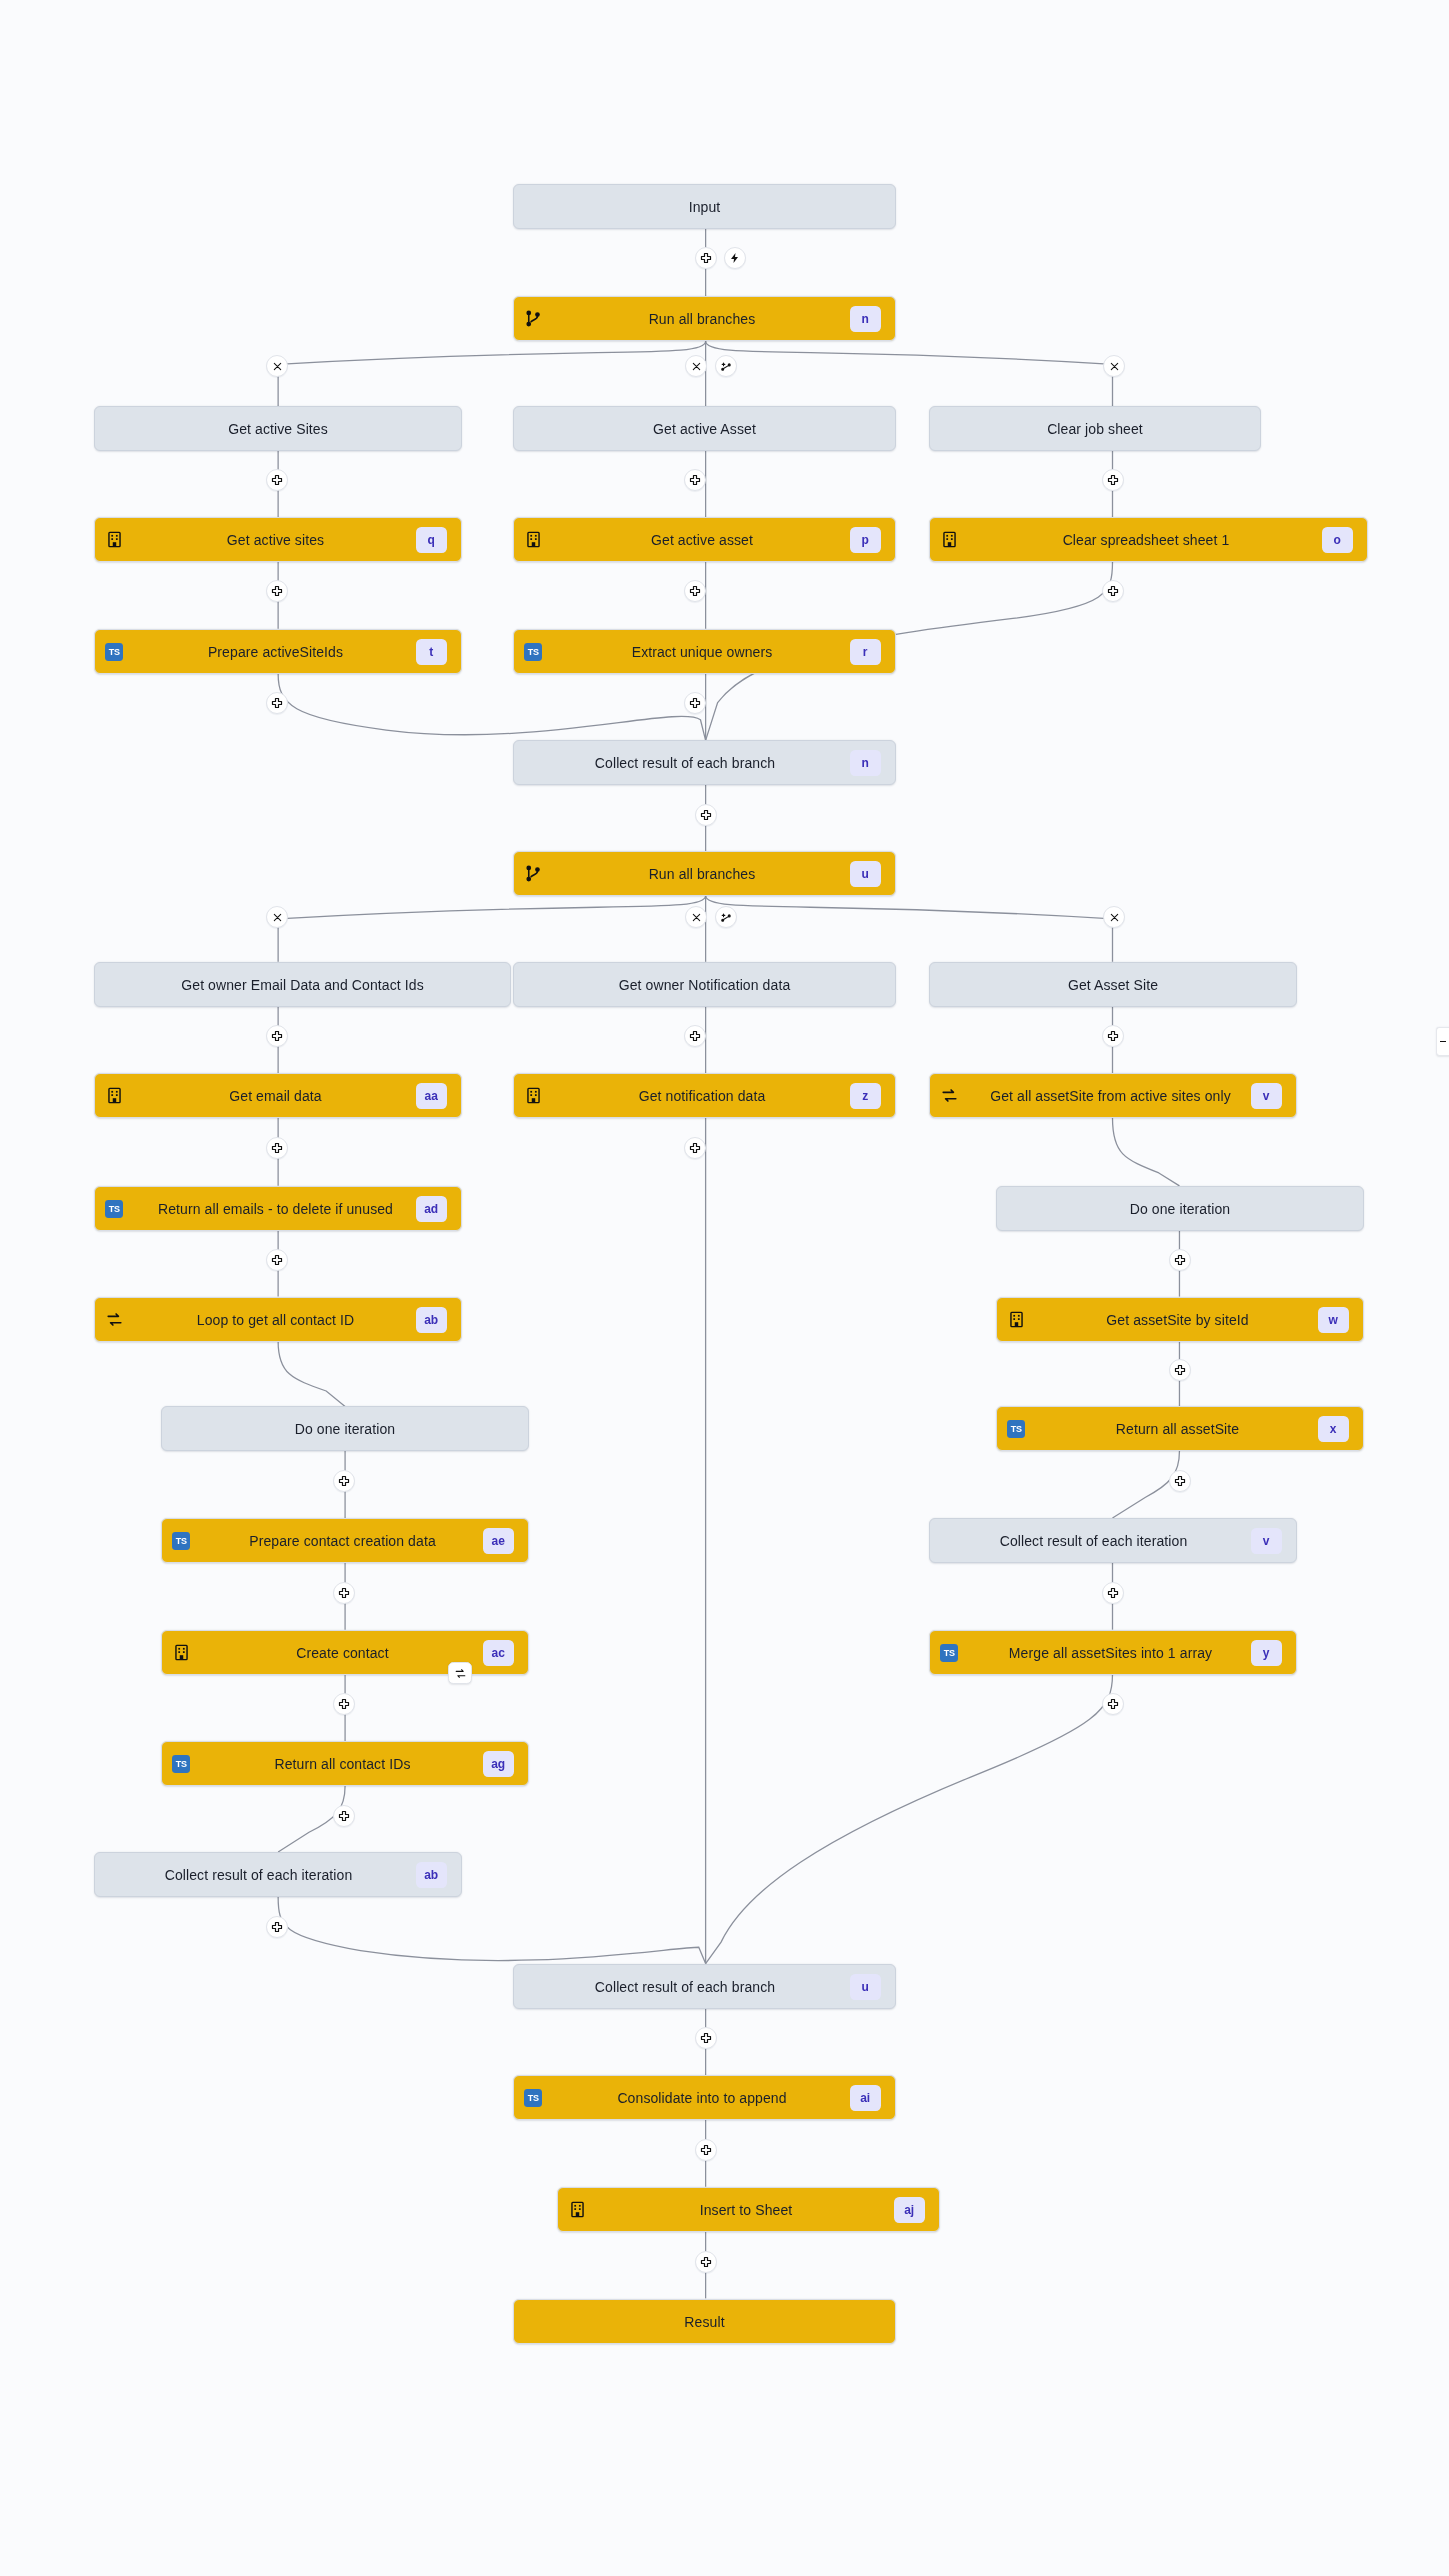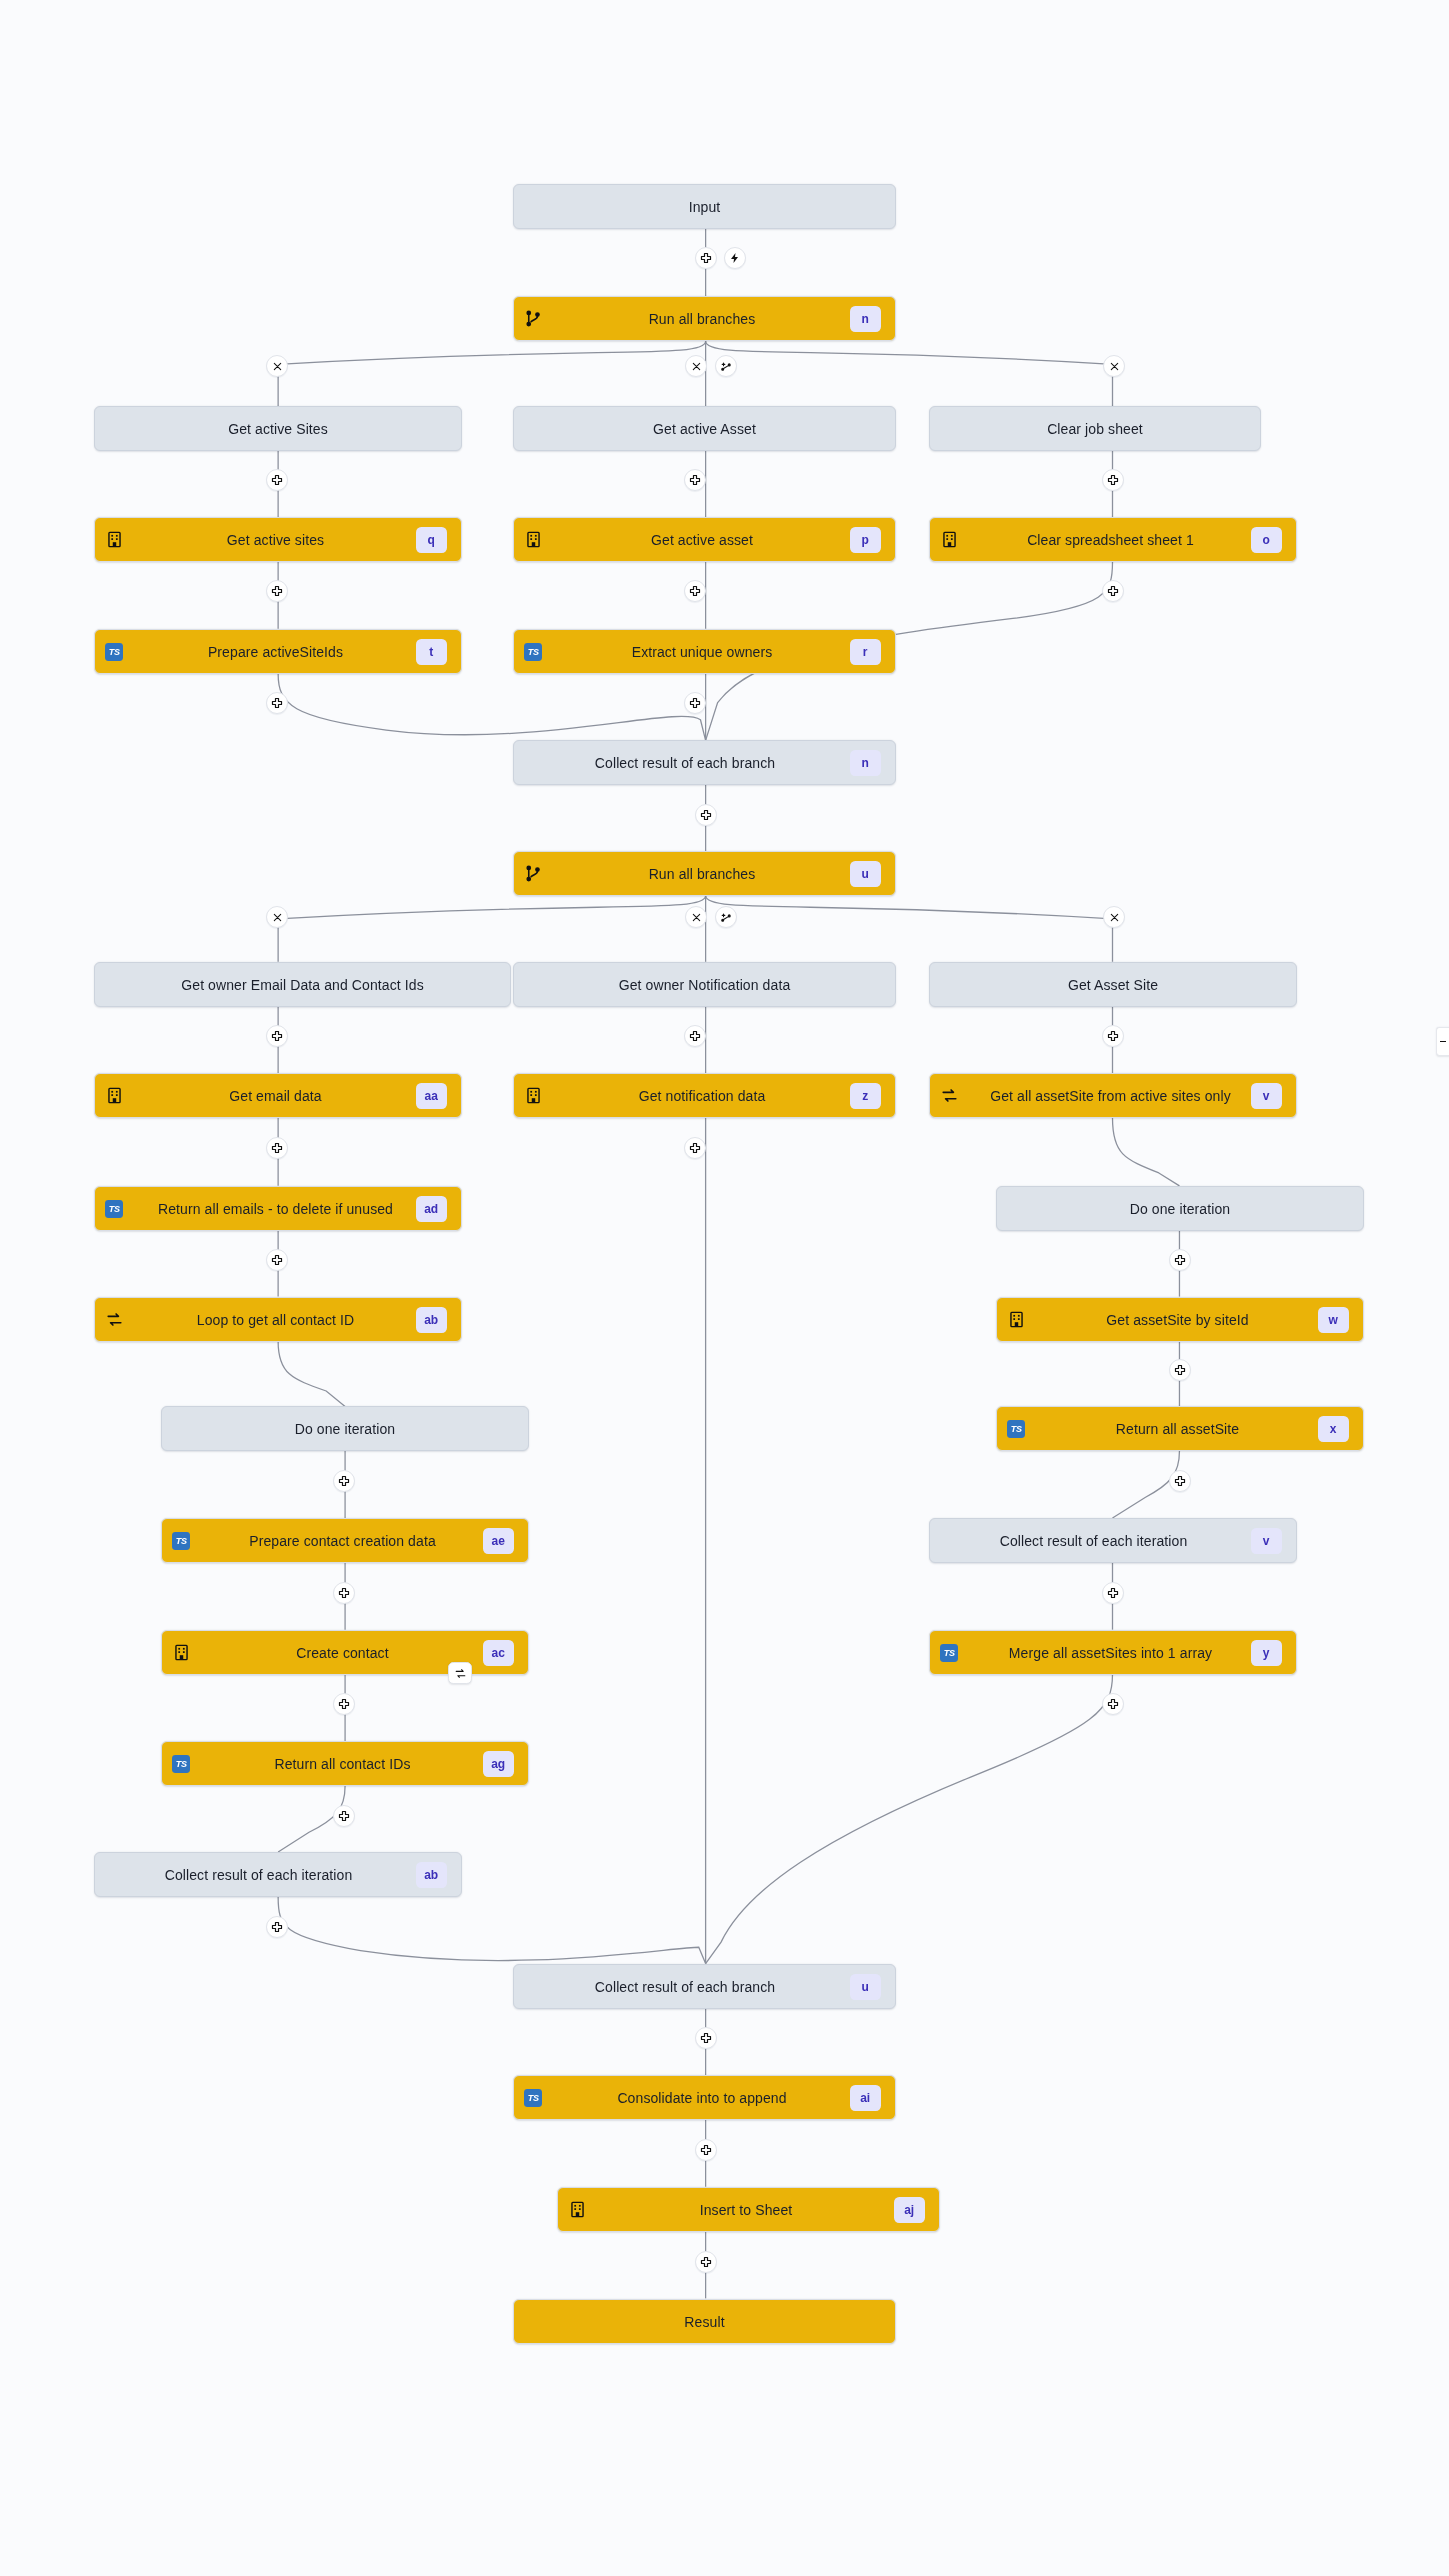--- a/index.html
+++ b/index.html
@@ -31,21 +31,21 @@
   }
   .node .n-label {
     flex: 1 1 auto;
     text-align: center;
     font-size: 14px;
     color: #1a1f2b;
     letter-spacing: 0.1px;
     white-space: nowrap;
     overflow: hidden;
   }
-  .node .slot-l { width: 34px; flex: 0 0 34px; display: flex; align-items: flex-start; justify-content: flex-start; font-style: italic; }
+  .node .slot-l { width: 34px; flex: 0 0 34px; display: flex; align-items: flex-start; justify-content: flex-start; }
   .node .slot-r { width: 39px; flex: 0 0 39px; display: flex; align-items: center; justify-content: center; }
   .node.gray .slot-l { width: 0; flex: 0 0 0; }
   .node.noicon .slot-l { width: 0; flex: 0 0 0; }
   .node.nobadge .slot-r { width: 0; flex: 0 0 0; }
 
   .badge {
     background: #e4e5fb;
     color: #3b2fb8;
     font-size: 12px;
     font-weight: bold;
@@ -235,21 +235,21 @@
             <rect x="8" y="10.4" width="2.2" height="2.2" fill="#111" stroke="none"></rect>
             <rect x="13.8" y="10.4" width="2.2" height="2.2" fill="#111" stroke="none"></rect>
             <rect x="9.8" y="15.4" width="4.4" height="5.6" fill="#111" stroke="none"></rect>
           </svg>
         </div>
         <div class="n-label">Get active asset</div>
         <div class="slot-r">
           <span class="badge">p</span>
         </div>
       </div>
-      <div class="node " style="left: 929px; top: 517px; width: 368px;">
+      <div class="node " style="left: 929px; top: 517px; width: 439px;">
         <div class="slot-l">
           <svg class="glyph-icon" viewBox="0 0 24 24" fill="none" stroke="#111" stroke-width="1.8" stroke-linejoin="round">
             <rect x="5" y="3" width="14" height="18" rx="1"></rect>
             <rect x="8" y="6.2" width="2.2" height="2.2" fill="#111" stroke="none"></rect>
             <rect x="13.8" y="6.2" width="2.2" height="2.2" fill="#111" stroke="none"></rect>
             <rect x="8" y="10.4" width="2.2" height="2.2" fill="#111" stroke="none"></rect>
             <rect x="13.8" y="10.4" width="2.2" height="2.2" fill="#111" stroke="none"></rect>
             <rect x="9.8" y="15.4" width="4.4" height="5.6" fill="#111" stroke="none"></rect>
           </svg>
         </div>

